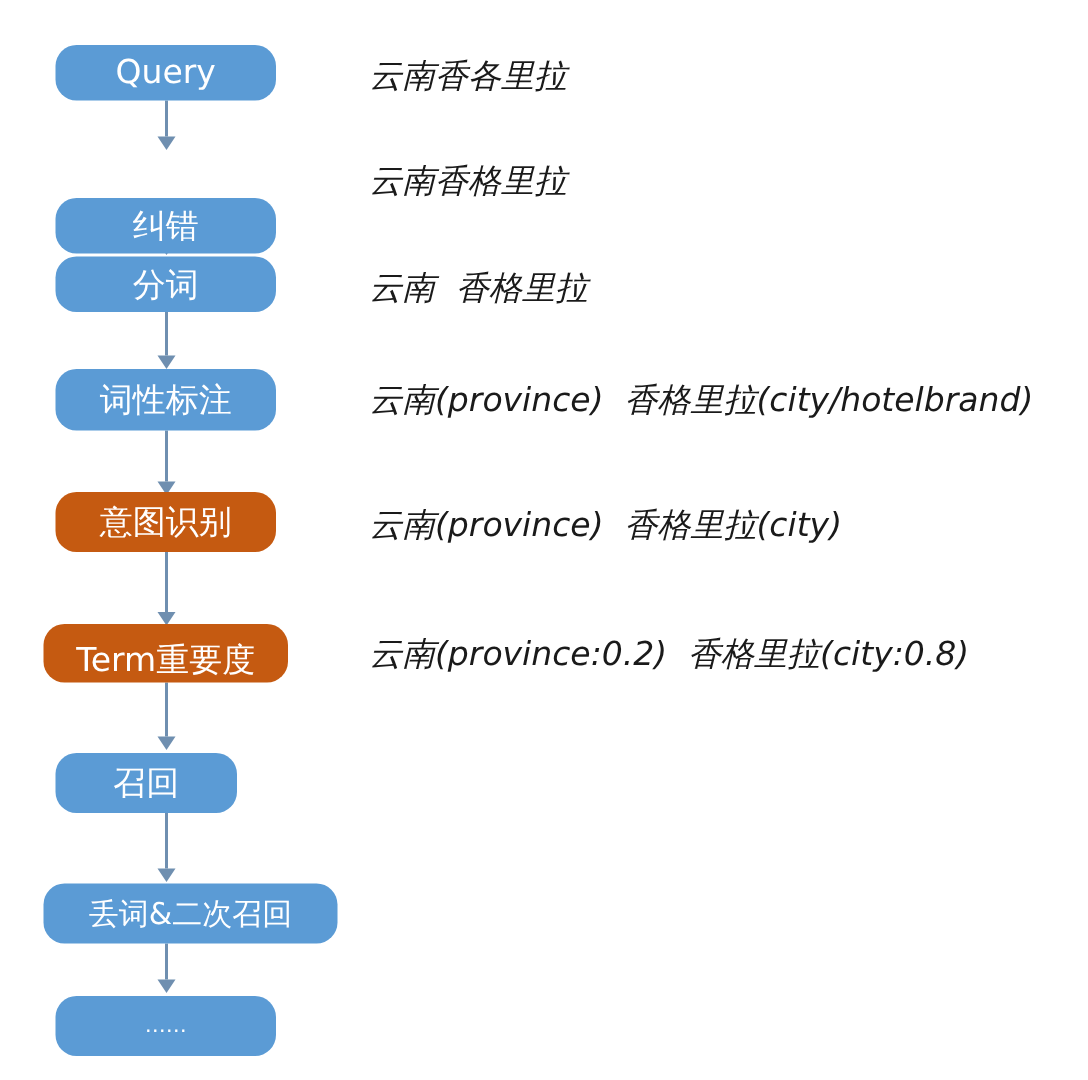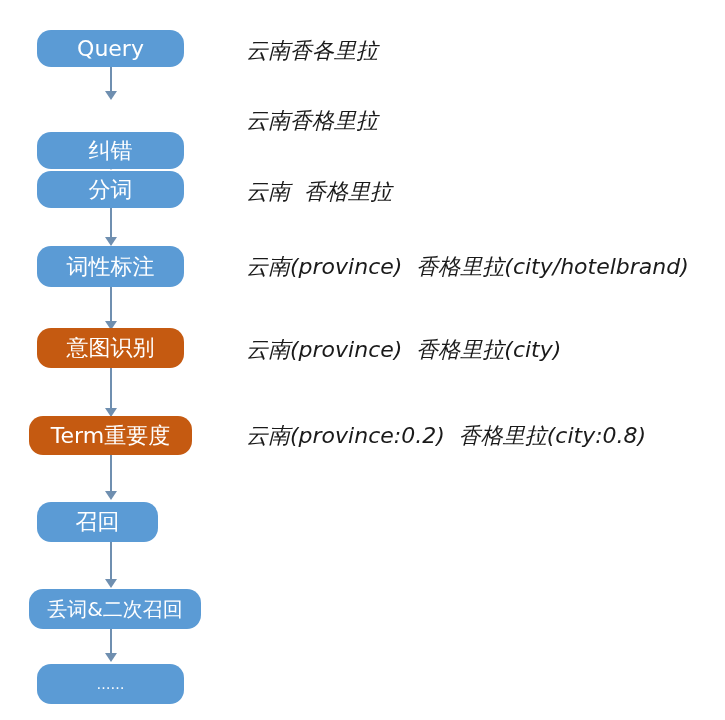--- a/index.html
+++ b/index.html
@@ -50,27 +50,27 @@
 </div>
 <div class="node blue" style="left:37px;top:171px;width:147px;height:37px;">
   <span>分词</span>
 </div>
 <div class="node blue" style="left:37px;top:246px;width:147px;height:41px;text-align:center;">
   <span>词性标注</span>
 </div>
 <div class="node orange" style="left:37px;top:328px;width:147px;height:40px;font-family:Liberation Mono, monospace;">
   <span>意图识别</span>
 </div>
-<div class="node orange" style="left:29px;top:416px;width:163px;height:39px;">
+<div class="node orange" style="left:29px;top:416px;width:163px;height:39px;align-items:flex-end;">
   <span>Term重要度</span>
 </div>
 <div class="node blue" style="left:37px;top:502px;width:121px;height:40px;">
   <span>召回</span>
 </div>
-<div class="node blue" style="left:29px;top:589px;width:172px;height:40px;font-size:20px;">
+<div class="node blue" style="left:29px;top:589px;width:196px;height:40px;font-size:20px;">
   <span>丢词&amp;二次召回</span>
 </div>
 <div class="node blue" style="left:37px;top:664px;width:147px;height:40px;font-size:14px;">
   <span>……</span>
 </div>
 
 <div class="desc" style="top:36px;">云南香各里拉</div>
 <div class="desc" style="top:106px;">云南香格里拉</div>
 <div class="desc" style="top:177px;">云南  香格里拉</div>
 <div class="desc" style="top:252px;">云南(province)  香格里拉(city/hotelbrand)</div>

